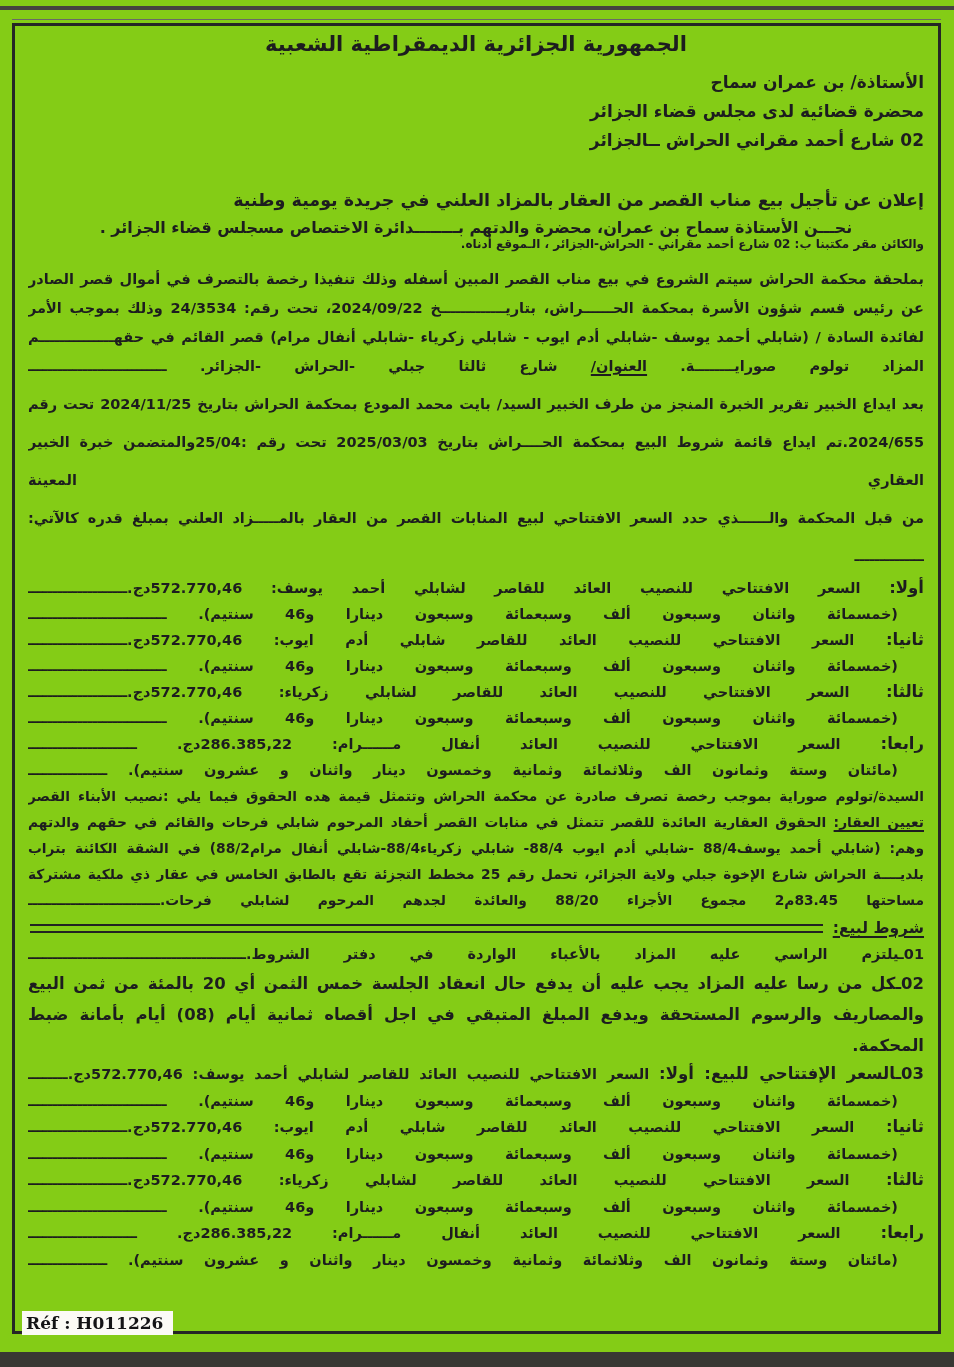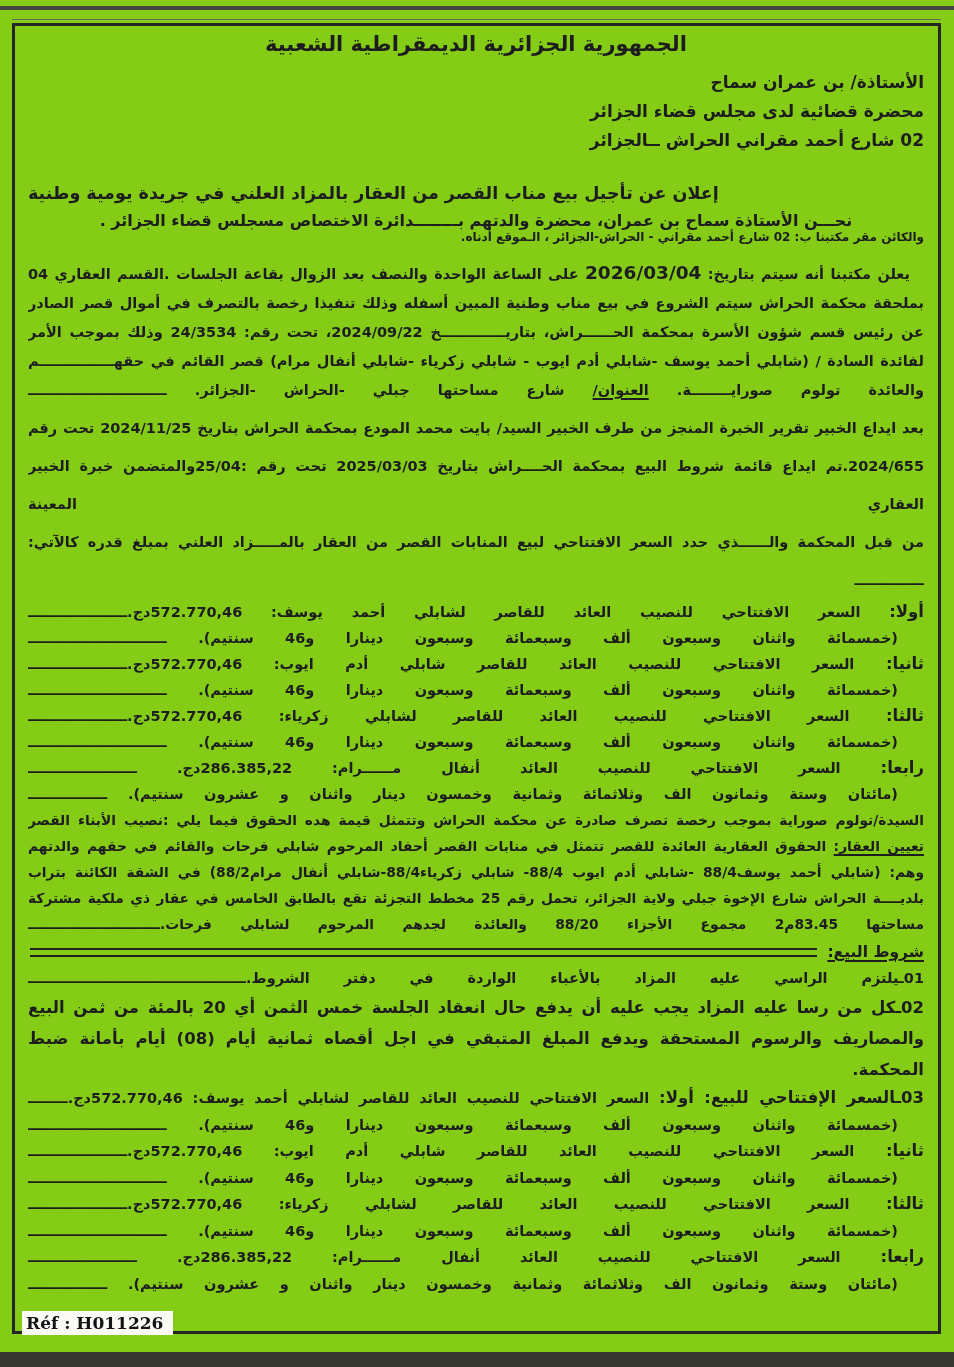--- a/index.html
+++ b/index.html
@@ -10,21 +10,21 @@
   }
   .scan-topline { position:absolute; top:6px; left:0; right:0; height:4px; background:#45443f; }
   .frame-topline { position:absolute; top:19px; left:12px; right:13px; height:1px; background:#6a6a66; }
   .frame { position:absolute; left:12px; right:13px; top:23px; bottom:33px; border:3px solid #262626; }
   .bottombar { position:absolute; left:0; right:0; bottom:0; height:15px; background:#383833; }
 
   .content { position:absolute; left:28px; right:30px; top:30px; direction:rtl; }
 
   .republic { text-align:center; font-size:21px; margin-top:2px; letter-spacing:.5px; }
   .office { text-align:right; font-size:17px; line-height:29px; margin-top:12px; padding-left:4px; }
-  .title1 { text-align:left; font-size:17.5px; margin-top:28px; }
+  .title1 { text-align:right; font-size:17.5px; margin-top:35px; }
   .intro2 { text-align:center; font-size:16px; margin-top:8px; }
   .intro3 { font-size:12px; }
 
   .line { text-align:justify; text-align-last:justify; overflow:hidden; }
   .para1 { margin-top:14px; font-size:14.5px; }
   .para1 .line { line-height:29px; }
   .indent { padding-right:14px; }
   .big { font-size:18.5px; }
 
   .para2 { margin-top:4px; font-size:14.5px; }
@@ -69,25 +69,24 @@
       <div>الأستاذة/ بن عمران سماح</div>
       <div>محضرة قضائية لدى مجلس قضاء الجزائر</div>
       <div>02 شارع أحمد مقراني الحراش ــالجزائر</div>
     </div>
 
     <div class="title1">إعلان عن  تأجيل بيع مناب القصر من العقار بالمزاد العلني في جريدة يومية وطنية</div>
     <div class="intro2">نحـــن الأستاذة سماح بن عمران، محضرة والدتهم بــــــــدائرة الاختصاص مسجلس قضاء الجزائر .</div>
     <div class="intro3">والكائن مقر مكتبنا ب: 02 شارع أحمد مقراني - الحراش-الجزائر ، الـموقع أدناه.</div>
 
     <div class="para1">
-      <div class="line indent"><span>يعلن مكتبنا أنه سيتم بتاريخ: </span><span class="big">2026/03/04</span><span> على الساعة الواحدة والنصف بعد الزوال بقاعة الجلسات .القسم العقاري 04</span></div>
-      <div class="line">بملحقة محكمة الحراش سيتم الشروع في بيع مناب وطنية المبين أسفله وذلك تنفيذا رخصة بالتصرف في أموال قصر الصادر</div>
+      <div class="line">بملحقة محكمة الحراش سيتم الشروع في بيع مناب القصر المبين أسفله وذلك تنفيذا رخصة بالتصرف في أموال قصر الصادر</div>
       <div class="line">عن رئيس قسم شؤون الأسرة بمحكمة الحــــــراش، بتاريـــــــــــــخ 2024/09/22، تحت رقم: 24/3534 وذلك بموجب الأمر</div>
       <div class="line">لفائدة السادة / (شابلي أحمد يوسف -شابلي أدم ايوب - شابلي زكرياء -شابلي أنفال مرام) قصر القائم في حقهـــــــــــــــم</div>
-      <div class="line"><span>والعائدة تولوم صورايــــــــة.  </span><span class="u">العنوان/</span><span> شارع مساحتها جبلي -الحراش -الجزائر. ــــــــــــــــــــــــــــ</span></div>
+      <div class="line"><span>المزاد تولوم صورايــــــــة.  </span><span class="u">العنوان/</span><span> شارع ثالثا جبلي -الحراش -الجزائر. ــــــــــــــــــــــــــــ</span></div>
     </div>
 
     <div class="para2">
       <div class="line">بعد ايداع الخبير تقرير الخبرة المنجز من طرف الخبير السيد/ بايت محمد المودع بمحكمة الحراش بتاريخ 2024/11/25 تحت رقم</div>
       <div class="line">2024/655.تم ايداع قائمة شروط البيع بمحكمة الحــــراش بتاريخ 2025/03/03 تحت رقم :25/04والمتضمن خبرة الخبير العقاري المعينة</div>
       <div class="line">من قبل المحكمة والــــــذي حدد السعر الافتتاحي لبيع المنابات القصر من العقار بالمـــــزاد العلني بمبلغ قدره كالآتي: ــــــــــــــ</div>
     </div>
 
     <div class="prices">
       <div class="line"><span class="plabel">أولا:</span><span> السعر الافتتاحي للنصيب العائد للقاصر لشابلي أحمد يوسف: 572.770,46دج.ــــــــــــــــــــ</span></div>
@@ -102,21 +101,21 @@
 
     <div class="property">
       <div class="line">السيدة/تولوم صوراية بموجب رخصة تصرف صادرة عن محكمة الحراش وتتمثل قيمة هده الحقوق فيما يلي :نصيب الأبناء القصر</div>
       <div class="line"><span class="u">تعيين العقار:</span><span> الحقوق العقارية  العائدة للقصر تتمثل في منابات القصر  أحفاد المرحوم شابلي فرحات  والقائم في حقهم والدتهم</span></div>
       <div class="line">وهم: (شابلي أحمد يوسف88/4 -شابلي أدم ايوب 88/4- شابلي زكرياء88/4-شابلي أنفال مرام88/2) في الشقة الكائنة بتراب</div>
       <div class="line">بلديــــة الحراش شارع الإخوة جبلي ولاية الجزائر، تحمل رقم 25 مخطط التجزئة تقع بالطابق الخامس في عقار ذي ملكية مشتركة</div>
       <div class="line">مساحتها 83.45م2 مجموع الأجزاء 88/20 والعائدة لجدهم المرحوم لشابلي فرحات.ــــــــــــــــــــــــــــ</div>
     </div>
 
     <div class="sale-head">
-      <span class="u">شروط البيع:</span>
+      <span class="u">شروط لبيع:</span>
       <span class="rule"></span>
     </div>
 
     <div class="c1">
       <div class="line">01ـيلتزم الراسي عليه المزاد بالأعباء الواردة في دفتر الشروط.ــــــــــــــــــــــــــــــــــــــــــــ</div>
     </div>
     <div class="c2">
       <div class="line">02ـكل من رسا عليه المزاد يجب عليه أن يدفع حال انعقاد الجلسة خمس الثمن أي 20 بالمئة من ثمن البيع</div>
       <div class="line">والمصاريف والرسوم المستحقة ويدفع المبلغ المتبقي في اجل أقصاه ثمانية أيام (08) أيام بأمانة ضبط المحكمة.</div>
     </div>

